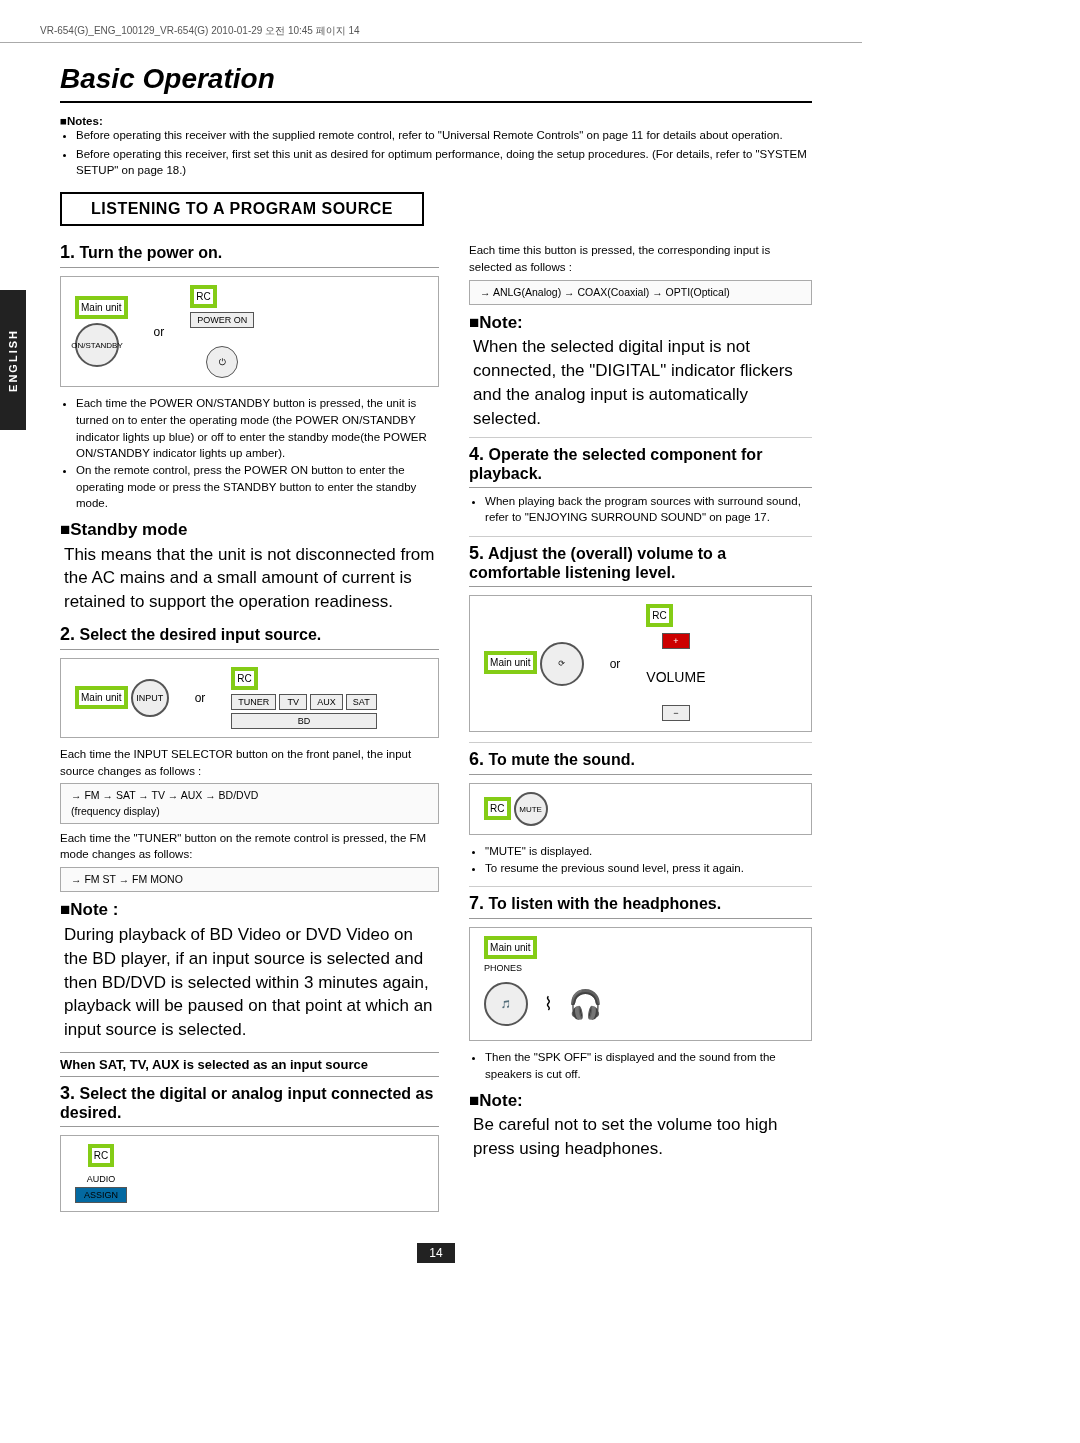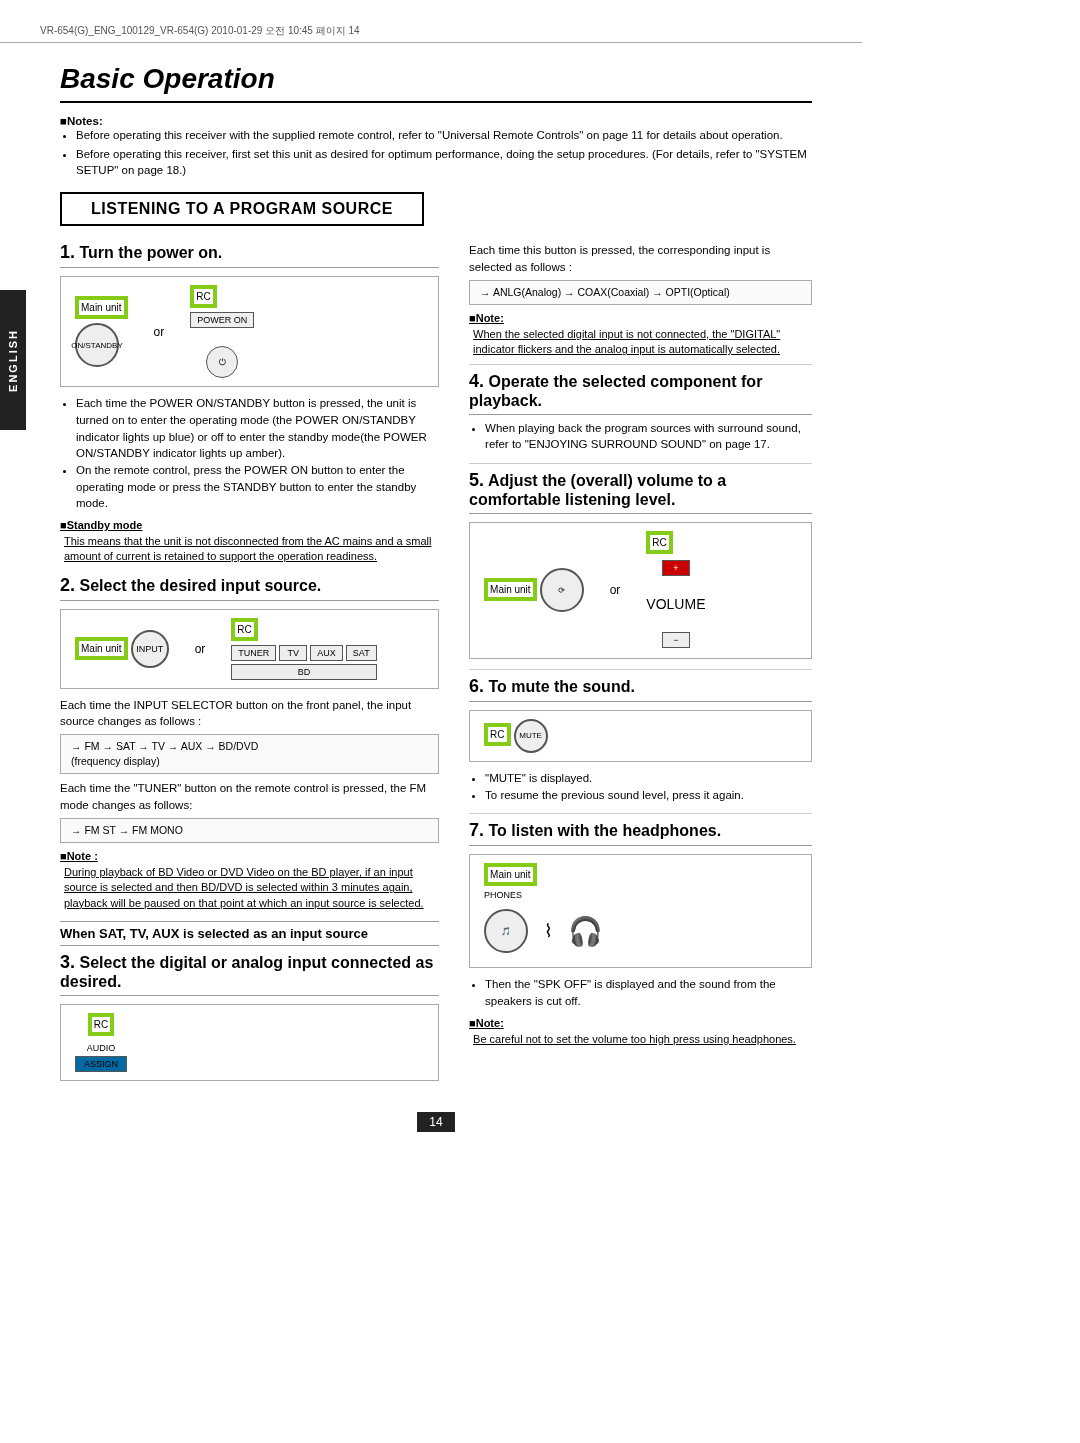--- a/index.html
+++ b/index.html
@@ -181,22 +181,21 @@
     }
     .flow-box {
       border: 1px solid #aaa;
       padding: 4px 10px;
       font-size: 10.5px;
       margin: 4px 0;
       background: #fafafa;
     }
     .note-block {
       margin: 6px 0;
-      font-size: 11px;
-      text-decoration: underline;
+      font-size: 17px;
     }
     .note-block .note-title {
       font-weight: bold;
     }
     .note-block p {
       line-height: 1.4;
       padding-left: 4px;
     }
     .bullet-list {
       list-style: disc;

